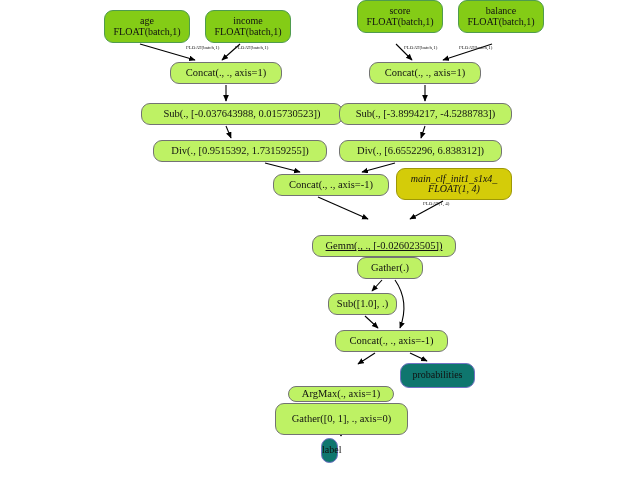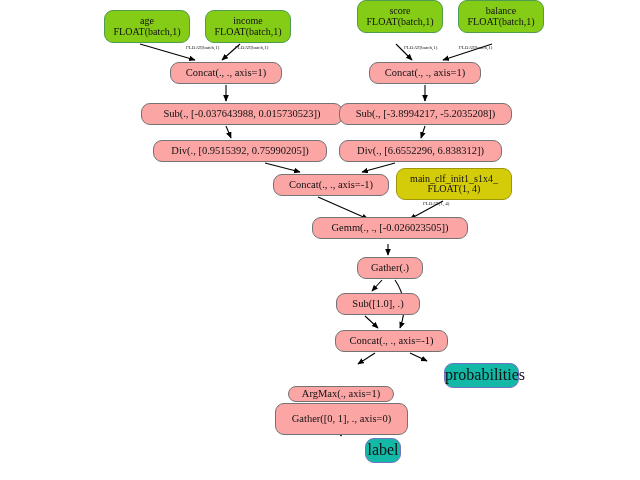--- a/index.html
+++ b/index.html
@@ -36,39 +36,39 @@
     z-index: 3;
   }
   .node .lines {
     display: block;
     width: 100%;
   }
   .node .l1, .node .l2 {
     display: block;
   }
   .node-op {
-    background: #fca5a5;
+    background: #bef264;
     border-color: #737373;
     font-size: 10.5px;
   }
   .node-input {
     background: #84cc16;
     border-color: #4f9b4f;
     font-size: 10px;
   }
   .node-init {
     background: #d4cc09;
     border-color: #9e9806;
     font-size: 10px;
+    font-style: italic;
   }
   .node-output {
-    background: #14b8a6;
+    background: #0f766e;
     border-color: #7272c4;
-    font-size: 16px;
-    margin-left: 44px;
+    font-size: 10px;
   }
   .edge-label {
     position: absolute;
     font-family: "Liberation Serif", "DejaVu Serif", serif;
     font-size: 5px;
     color: #1a1a1a;
     white-space: nowrap;
     z-index: 4;
   }
 </style>
@@ -142,55 +142,55 @@
           <span class="l1">Concat(., ., axis=1)</span>
         </span>
       </div>
       <div class="node node-op" style="left: 141px; top: 103px; width: 202px; height: 22px;">
         <span class="lines">
           <span class="l1">Sub(., [-0.037643988, 0.015730523])</span>
         </span>
       </div>
       <div class="node node-op" style="left: 339px; top: 103px; width: 173px; height: 22px;">
         <span class="lines">
-          <span class="l1">Sub(., [-3.8994217, -5.2035208])</span>
+          <span class="l1">Sub(., [-3.8994217, -4.5288783])</span>
         </span>
       </div>
       <div class="node node-op" style="left: 153px; top: 140px; width: 174px; height: 22px;">
         <span class="lines">
-          <span class="l1">Div(., [0.9515392, 0.75990205])</span>
+          <span class="l1">Div(., [0.9515392, 1.73159255])</span>
         </span>
       </div>
       <div class="node node-op" style="left: 339px; top: 140px; width: 163px; height: 22px;">
         <span class="lines">
           <span class="l1">Div(., [6.6552296, 6.838312])</span>
         </span>
       </div>
       <div class="node node-op" style="left: 273px; top: 174px; width: 116px; height: 22px;">
         <span class="lines">
           <span class="l1">Concat(., ., axis=-1)</span>
         </span>
       </div>
       <div class="node node-init" style="left: 396px; top: 168px; width: 116px; height: 32px;">
         <span class="lines">
           <span class="l1">main_clf_init1_s1x4_</span>
           <span class="l2">FLOAT(1, 4)</span>
         </span>
       </div>
-      <div class="node node-op" style="left: 312px; top: 217px; width: 156px; height: 22px;">
+      <div class="node node-op" style="left: 312px; top: 235px; width: 144px; height: 22px; text-decoration: underline;">
         <span class="lines">
           <span class="l1">Gemm(., ., [-0.026023505])</span>
         </span>
       </div>
       <div class="node node-op" style="left: 357px; top: 257px; width: 66px; height: 22px;">
         <span class="lines">
           <span class="l1">Gather(.)</span>
         </span>
       </div>
-      <div class="node node-op" style="left: 336px; top: 293px; width: 84px; height: 22px; align-items: center;">
+      <div class="node node-op" style="left: 328px; top: 293px; width: 69px; height: 22px; align-items: center;">
         <span class="lines">
           <span class="l1">Sub([1.0], .)</span>
         </span>
       </div>
       <div class="node node-op" style="left: 335px; top: 330px; width: 113px; height: 22px;">
         <span class="lines">
           <span class="l1">Concat(., ., axis=-1)</span>
         </span>
       </div>
       <div class="node node-op" style="left: 288px; top: 366px; width: 106px; height: 16px; margin-top: 20px;">
@@ -201,21 +201,21 @@
       <div class="node node-output" style="left: 400px; top: 363px; width: 75px; height: 25px;">
         <span class="lines">
           <span class="l1">probabilities</span>
         </span>
       </div>
       <div class="node node-op" style="left: 275px; top: 403px; width: 133px; height: 32px;">
         <span class="lines">
           <span class="l1">Gather([0, 1], ., axis=0)</span>
         </span>
       </div>
-      <div class="node node-output" style="left: 321px; top: 438px; width: 36px; height: 25px;">
+      <div class="node node-output" style="left: 321px; top: 438px; width: 17px; height: 25px;">
         <span class="lines">
           <span class="l1">label</span>
         </span>
       </div>
     </div>
   <div id="edge-labels-group">
       <div class="edge-label" style="left: 186px; top: 45px;">FLOAT(batch,1)</div>
       <div class="edge-label" style="left: 235px; top: 45px;">FLOAT(batch,1)</div>
       <div class="edge-label" style="left: 404px; top: 45px;">FLOAT(batch,1)</div>
       <div class="edge-label" style="left: 459px; top: 45px;">FLOAT(batch,1)</div>

